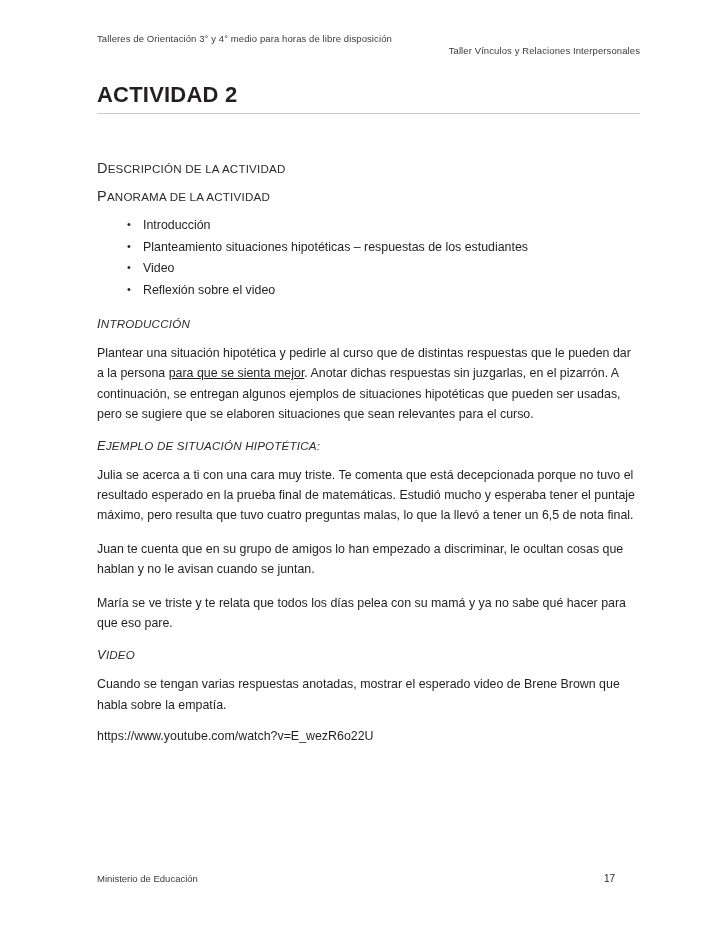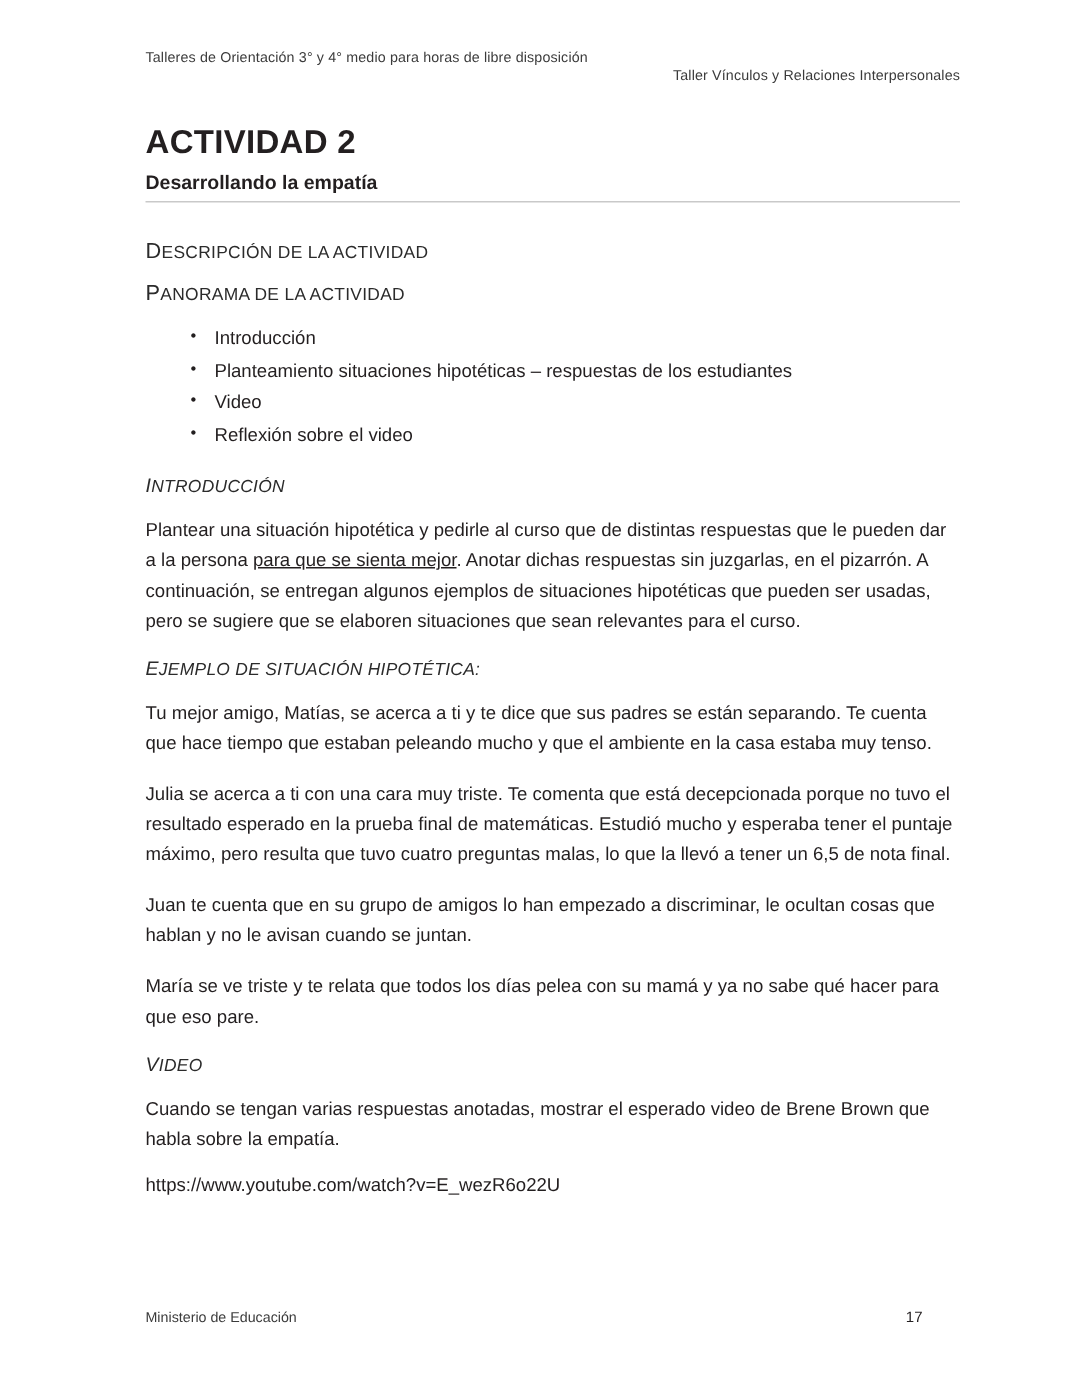--- a/index.html
+++ b/index.html
@@ -145,21 +145,20 @@
 </head>
 <body>
 
 <div class="page">
 
   <div class="header-left">Talleres de Orientación 3° y 4° medio para horas de libre disposición</div>
   <div class="header-right">Taller Vínculos y Relaciones Interpersonales</div>
 
   <div class="title-block">
     <h1 class="act-title">ACTIVIDAD 2</h1>
-    <h2 class="act-subtitle">Desarrollando la empatía</h2>
     <div class="rule"></div>
   </div>
 
   <div class="body-block">
 
     <p class="smallcaps-head"><span class="first">D</span><span class="rest">ESCRIPCIÓN DE LA ACTIVIDAD</span></p>
 
 
     <p class="smallcaps-head"><span class="first">P</span><span class="rest">ANORAMA DE LA ACTIVIDAD</span></p>
 
@@ -169,21 +168,20 @@
       <li>Video</li>
       <li>Reflexión sobre el video</li>
     </ul>
 
     <p class="italic-head"><span class="first">I</span><span>NTRODUCCIÓN</span></p>
 
     <p class="body"><span>Plantear una situación hipotética y pedirle al curso que de distintas respuestas que le pueden dar a la persona </span><span class="underline">para que se sienta mejor</span><span>. Anotar dichas respuestas sin juzgarlas, en el pizarrón. A continuación, se entregan algunos ejemplos de situaciones hipotéticas que pueden ser usadas, pero se sugiere que se elaboren situaciones que sean relevantes para el curso.</span></p>
 
     <p class="italic-head"><span class="first">E</span><span>JEMPLO DE SITUACIÓN HIPOTÉTICA:</span></p>
 
-    <p class="body">Tu mejor amigo, Matías, se acerca a ti y te dice que sus padres se están separando. Te cuenta que hace tiempo que estaban peleando mucho y que el ambiente en la casa estaba muy tenso.</p>
     <p class="body">Julia se acerca a ti con una cara muy triste. Te comenta que está decepcionada porque no tuvo el resultado esperado en la prueba final de matemáticas. Estudió mucho y esperaba tener el puntaje máximo, pero resulta que tuvo cuatro preguntas malas, lo que la llevó a tener un 6,5 de nota final.</p>
     <p class="body">Juan te cuenta que en su grupo de amigos lo han empezado a discriminar, le ocultan cosas que hablan y no le avisan cuando se juntan.</p>
     <p class="body">María se ve triste y te relata que todos los días pelea con su mamá y ya no sabe qué hacer para que eso pare.</p>
 
     <p class="italic-head"><span class="first">V</span><span>IDEO</span></p>
 
     <p class="body">Cuando se tengan varias respuestas anotadas, mostrar el esperado video de Brene Brown que habla sobre la empatía.</p>
 
     <p class="link">https://www.youtube.com/watch?v=E_wezR6o22U</p>
 

